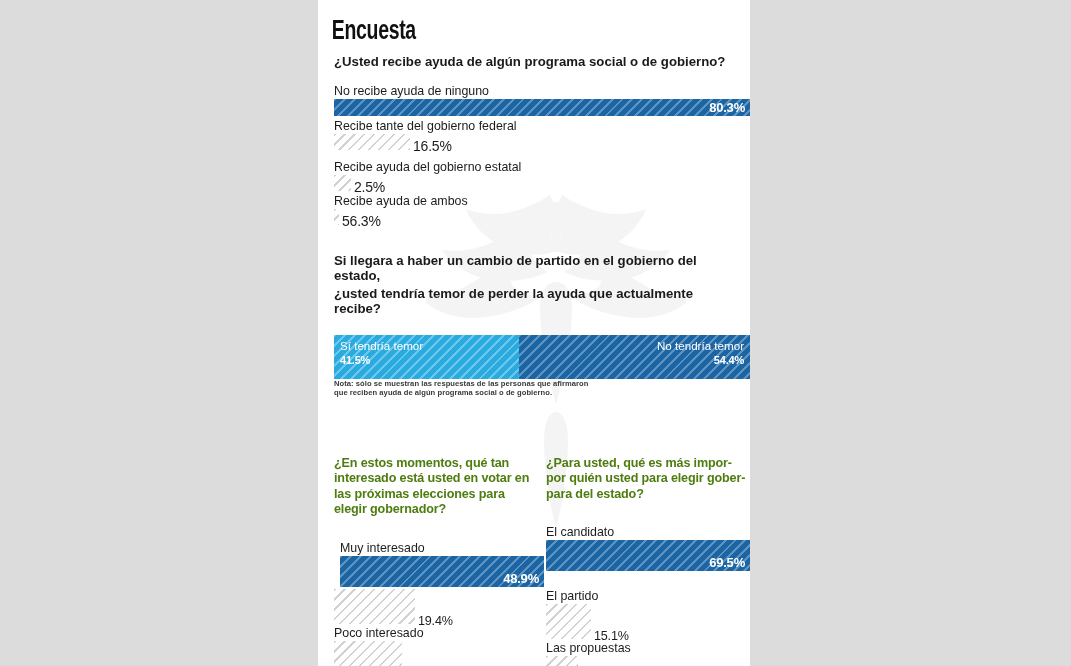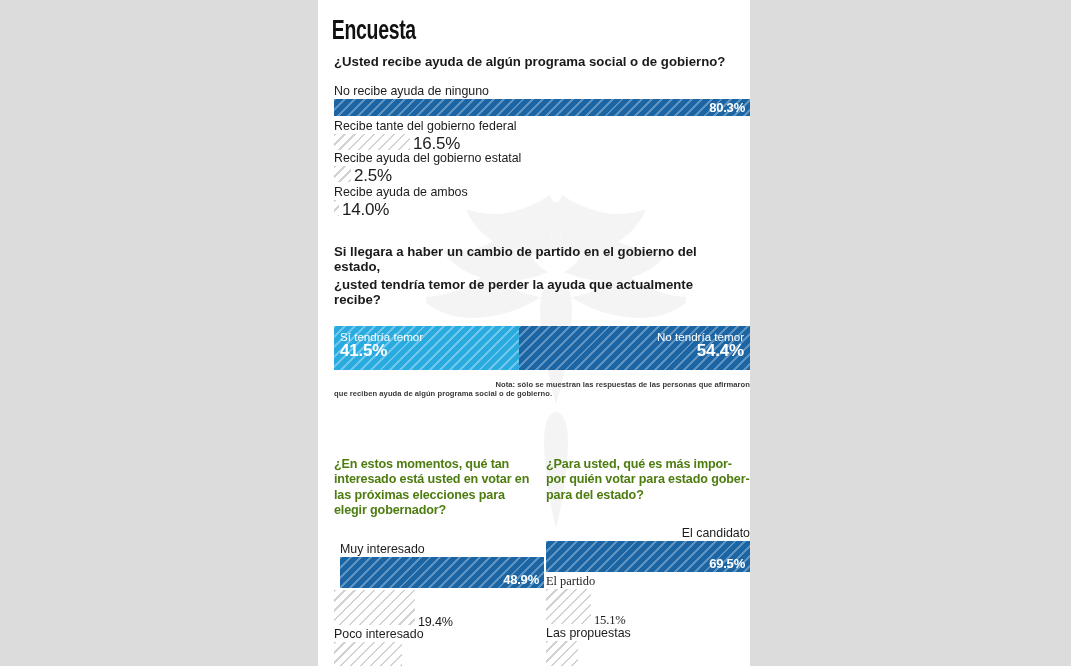--- a/index.html
+++ b/index.html
@@ -125,21 +125,21 @@
     color:#ffffff;
     font-size:13px;
     font-weight:bold;
     letter-spacing:-.2px;
   }
   .val-out{
     position:absolute;
     left:100%;bottom:-4px;
     margin-left:3px;
     color:#1c1c1c;
-    font-size:17px;
+    font-size:14px;
     font-weight:normal;
     white-space:nowrap;
     letter-spacing:-.2px;
   }
 
   
   .splitbar{
     position:relative;
     height:44px;
     display:flex;
@@ -148,21 +148,21 @@
   }
   .splitbar .seg{position:relative;height:100%;}
   .seg-txt{
     position:absolute;
     top:4px;
     font-size:11.6px;
     color:#ffffff;
     line-height:14.5px;
     white-space:nowrap;
   }
-  .seg-txt .pct{font-size:17px;font-weight:bold;display:block;letter-spacing:-.2px;}
+  .seg-txt .pct{font-size:11px;font-weight:bold;display:block;letter-spacing:-.2px;}
   .seg.left .seg-txt{left:6px;text-align:left;}
   .seg.right .seg-txt{right:6px;text-align:right;}
 
   
   .cols{display:flex;gap:0;padding:0 8px;}
   .col{width:204px;}
   .col.right{margin-left:8px;}
   .col .barlabel{padding-left:0;}
   .col .val-out{font-size:12.6px;}
 </style>
@@ -205,31 +205,31 @@
             </div>
           </div>
 
           <div class="barrow" style="margin-top:3px;">
             <div class="barlabel">Recibe tante del gobierno federal</div>
             <div class="bar gray" style="margin-left:8px;width:76px;height:16px;margin-top:1px;">
               <span class="val-out">16.5%</span>
             </div>
           </div>
 
-          <div class="barrow" style="margin-top:1px;">
+          <div class="barrow" style="margin-top:10px;">
             <div class="barlabel">Recibe ayuda del gobierno estatal</div>
             <div class="bar gray" style="margin-left:8px;width:17px;height:16px;margin-top:1px;">
               <span class="val-out">2.5%</span>
             </div>
           </div>
 
           <div class="barrow" style="margin-top:3px;">
             <div class="barlabel">Recibe ayuda de ambos</div>
             <div class="bar gray" style="margin-left:8px;width:5px;height:16px;margin-top:1px;">
-              <span class="val-out">14.0%</span>
+              <span class="val-out">56.3%</span>
             </div>
           </div>
         </div>
 
         <div style="margin-top:28px;">
           <div class="question">Si llegara a haber un cambio de partido en el gobierno del estado,</div>
           <div class="question">¿usted tendría temor de perder la ayuda que actualmente recibe?</div>
 
           <div class="splitbar" style="margin-top:18px;justify-content:center;">
             <div class="seg left bar cyan" style="width:185px;">
@@ -239,21 +239,21 @@
               </span>
             </div>
             <div class="seg right bar blue" style="width:231px;">
               <span class="seg-txt">
                 <span>No tendría temor</span>
                 <span class="pct">54.4%</span>
               </span>
             </div>
           </div>
 
-          <div class="note" style="margin-top:10px;text-align:right;">Nota: sólo se muestran las respuestas de las personas que afirmaron</div>
+          <div class="note" style="">Nota: sólo se muestran las respuestas de las personas que afirmaron</div>
           <div class="note">que reciben ayuda de algún programa social o de gobierno.</div>
         </div>
 
         <div class="cols" style="margin-top:58px;">
 
           <div class="col left">
             <div class="qsmall">¿En estos momentos, qué tan</div>
             <div class="qsmall">interesado está usted en votar en</div>
             <div class="qsmall">las próximas elecciones para</div>
             <div class="qsmall">elegir gobernador?</div>
@@ -275,31 +275,31 @@
               <div class="barlabel">Poco interesado</div>
               <div class="bar gray" style="width:68px;height:35px;margin-top:1px;">
                 
               </div>
             </div>
 
           </div>
 
           <div class="col right">
             <div class="qsmall">¿Para usted, qué es más impor-</div>
-            <div class="qsmall">por quién votar para estado gober-</div>
+            <div class="qsmall">por quién usted para elegir gober-</div>
             <div class="qsmall">para del estado?</div>
 
-            <div class="barrow" style="margin-top:23px;text-align:right;">
+            <div class="barrow" style="margin-top:23px;">
               <div class="barlabel">El candidato</div>
               <div class="bar blue" style="width:204px;height:31px;margin-top:1px;">
                 <span class="val-in">69.5%</span>
               </div>
             </div>
 
-            <div class="barrow" style="margin-top:2px;font-family:Liberation Serif, serif;">
+            <div class="barrow" style="margin-top:18px;">
               <div class="barlabel">El partido</div>
               <div class="bar gray" style="width:45px;height:35px;margin-top:1px;">
                 <span class="val-out">15.1%</span>
               </div>
             </div>
 
             <div class="barrow" style="margin-top:2px;">
               <div class="barlabel">Las propuestas</div>
               <div class="bar gray" style="width:32px;height:35px;margin-top:1px;">
                 

